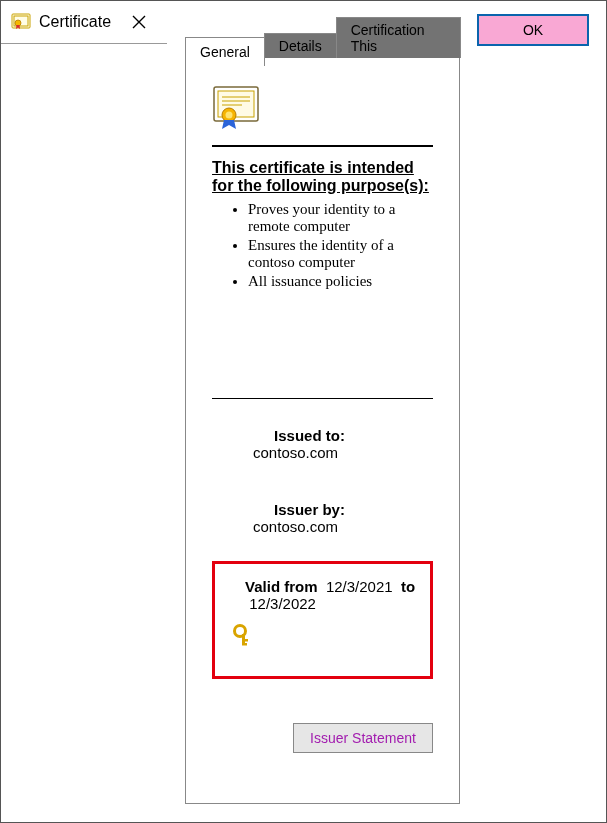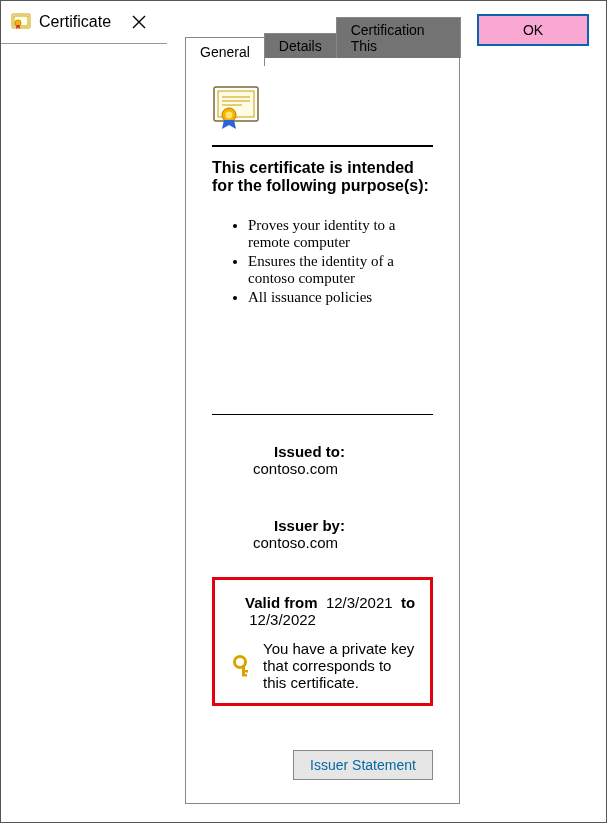--- a/index.html
+++ b/index.html
@@ -103,21 +103,22 @@
     font-weight: 700;
     font-family: Verdana, Arial, sans-serif;
   }
   .hr-thick { border: none; border-top: 2px solid #000; margin: 6px 0 12px 0; }
   .hr-thin { border: none; border-top: 1px solid #000; margin: 20px 0 14px 0; }
 
   .purpose-heading {
     font-size: 16px;
     font-weight: 700;
     font-family: Verdana, Arial, sans-serif;
-    margin-bottom: 16px;
+    margin-bottom: 0;
+    text-decoration: underline;
   }
   ul.purposes {
     margin: 4px 0 0 36px;
     padding: 0;
     font-size: 15px;
     font-family: Verdana, Arial, sans-serif;
   }
   ul.purposes li { margin: 2px 0; font-family: Liberation Serif, serif; }
 
   .mid-spacer { flex: 0 0 86px; }
@@ -126,21 +127,21 @@
     font-size: 15px;
     font-family: Verdana, Arial, sans-serif;
     margin: 14px 0 14px 30px;
   }
   .info-label { font-weight: 700; display: inline-block; min-width: 100px; margin-left: 32px; }
   .info-value { margin-left: 11px; }
 
   
   .redbox {
     border: 3px solid #e3000f;
-    padding: 14px 14px 12px 18px;
+    padding: 14px 14px 30px 18px;
     margin: 12px 0 0 0;
     font-family: Verdana, Arial, sans-serif;
   }
   .valid-line { font-size: 15px; margin-bottom: 12px; margin-left: 12px;}
   .valid-line .b { font-weight: 700; }
   .pk-line {
     display: flex;
     align-items: center;
     gap: 10px;
     font-size: 15px;
@@ -158,21 +159,21 @@
     padding: 0 14px;
     border: 1px solid #888;
     background: #e1e1e1;
     font-size: 14px;
     font-family: inherit;
     display: inline-flex;
     align-items: center;
     justify-content: center;
   }
   .btn.disabled {
-    color: #0369a1;
+    color: #a21caf;
     background: #e6e6e6;
   }
   .bottom-btns {
     display: flex;
     justify-content: flex-end;
     padding: 14px 18px 16px 0;
   }
   .ok-btn {
     min-width: 110px;
     height: 30px;
@@ -276,21 +277,20 @@
         </div>
         <div class="pk-line">
           <span>
             <svg width="20" height="22">
               <circle cx="7" cy="7" r="5.5" fill="none" stroke="#d9a400" stroke-width="3"></circle>
               <rect x="9" y="10" width="3" height="10" fill="#d9a400"></rect>
               <rect x="9" y="15" width="6" height="2.5" fill="#d9a400"></rect>
               <rect x="9" y="19" width="5" height="2.5" fill="#d9a400"></rect>
             </svg>
           </span>
-          <span>You have a private key that corresponds to this certificate.</span>
         </div>
       </div>
 
       <div class="btn-row-in">
         <button class="btn disabled" disabled="">
           <span>Issuer Statement</span>
         </button>
       </div>
 
     </div>

